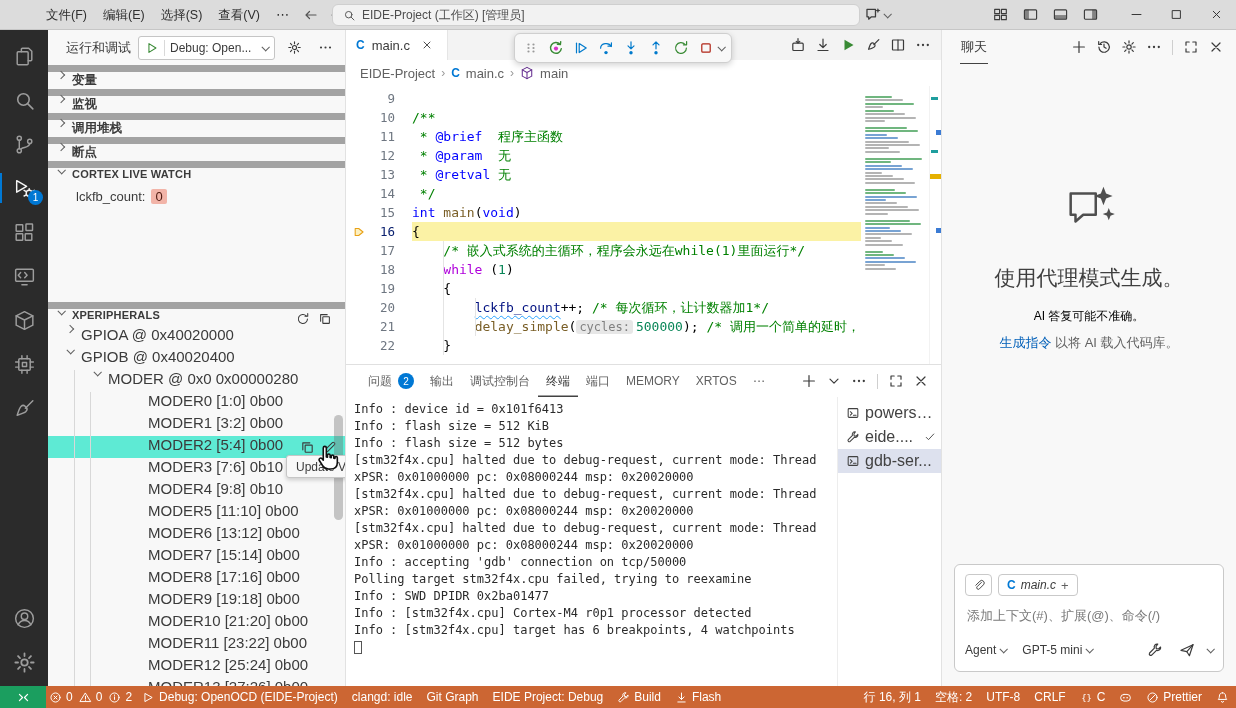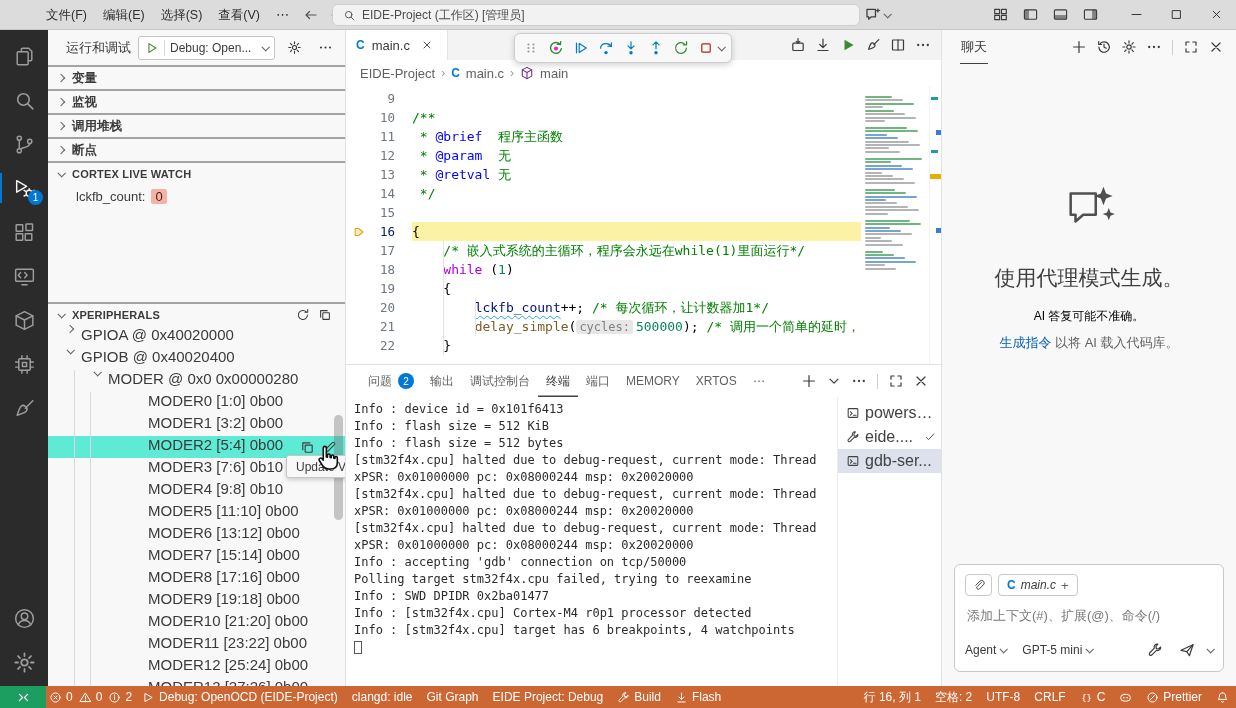--- a/index.html
+++ b/index.html
@@ -49,21 +49,21 @@
   .act-spacer{flex:1}
 
   
   .sidebar{width:298px;background:#f8f8f8;border-right:1px solid #e2e2e2;display:flex;flex-direction:column;position:relative;flex:none;overflow:hidden}
   .side-toolbar{height:35px;display:flex;align-items:center;gap:7px;padding:0 8px 0 18px;flex:none}
   .side-title{color:#3b3b3b;font-size:13px;white-space:nowrap}
   .debug-select{height:24px;background:#fff;border:1px solid #c5c5c5;border-radius:3px;display:flex;align-items:center;flex:1;min-width:0;padding:0 6px;gap:5px}
   .debug-select .icon{width:14px;height:14px;flex:none}
   .ds-sep{width:1px;height:16px;background:#d9d9d9;flex:none}
   .ds-label{flex:1;font-size:12px;color:#3b3b3b;overflow:hidden;white-space:nowrap;text-overflow:ellipsis;text-align:left}
-  .side-sec{height:24px;display:flex;align-items:center;gap:8px;padding:0 10px;border-top:2px solid #a3a3a3;
+  .side-sec{height:24px;display:flex;gap:8px;padding:0 10px;border-top:7px solid #a3a3a3;
     font-weight:700;font-size:12.5px;color:#3b3b3b;flex:none}
   .sec-sm{font-size:11px;letter-spacing:.2px}
   .sec-actions{margin-left:auto;display:flex;gap:2px}
   .sec-actions .ibtn{width:20px;height:20px}.sec-actions .ibtn .icon{width:14px;height:14px}
   .watch-item{height:22px;padding-left:28px;display:flex;align-items:center;font-size:13px;color:#3b3b3b;flex:none}
   .watch-val{margin-left:6px;background:#f2b4a8;padding:0 4px;border-radius:2px;color:#4e1a10}
   .side-filler{height:95px;flex:none}
   .tree{position:relative;flex:none}
   .trow{height:22px;display:flex;gap:8px;font-size:15px;color:#3b3b3b;position:relative;white-space:nowrap}
   .trow.hov{background:#5eead4}
@@ -705,21 +705,21 @@
       <div class="codewrap">
         <div class="code-main" id="code-main">
           <div class="iguide" style="left:97px;top:155px;height:114px"></div>
           <div class="iguide" style="left:129px;top:212px;height:38px"></div>
         <div class="cline"><span class="lnum">9</span><span class="ltext"></span></div>
             <div class="cline"><span class="lnum">10</span><span class="ltext"><span class="tok-c">/**</span></span></div>
             <div class="cline"><span class="lnum">11</span><span class="ltext"><span class="tok-c"> * </span><span class="tok-k">@brief</span><span class="tok-c">  程序主函数</span></span></div>
             <div class="cline"><span class="lnum">12</span><span class="ltext"><span class="tok-c"> * </span><span class="tok-k">@param</span><span class="tok-c">  无</span></span></div>
             <div class="cline"><span class="lnum">13</span><span class="ltext"><span class="tok-c"> * </span><span class="tok-k">@retval</span><span class="tok-c"> 无</span></span></div>
             <div class="cline"><span class="lnum">14</span><span class="ltext"><span class="tok-c"> */</span></span></div>
-            <div class="cline"><span class="lnum">15</span></div>
+            <div class="cline"><span class="lnum">15</span><span class="ltext"><span class="tok-k">int</span><span class="tok-p"> </span><span class="tok-f">main</span><span class="tok-p">(</span><span class="tok-k">void</span><span class="tok-p">)</span></span></div>
             <div class="cline cur"><span class="lnum">16<span class="curarrow"><svg viewBox="0 0 16 16" width="100%" height="100%">
                     <path d="M2.5 4h4L11.5 8l-5 4h-4z" fill="#fdf0c0" stroke="#e8a116" stroke-width="1.2" stroke-linejoin="round"></path>
                   </svg></span></span><span class="ltext"><span class="tok-p">{</span></span></div>
             <div class="cline"><span class="lnum">17</span><span class="ltext"><span class="tok-p">    </span><span class="tok-c">/* 嵌入式系统的主循环，程序会永远在while(1)里面运行*/</span></span></div>
             <div class="cline"><span class="lnum">18</span><span class="ltext"><span class="tok-p">    </span><span class="tok-w">while</span><span class="tok-p"> (</span><span class="tok-num">1</span><span class="tok-p">)</span></span></div>
             <div class="cline"><span class="lnum">19</span><span class="ltext"><span class="tok-p">    {</span></span></div>
             <div class="cline"><span class="lnum">20</span><span class="ltext"><span class="tok-p">        </span><span class="tok-sq">lckfb_count</span><span class="tok-p">++; </span><span class="tok-c">/* 每次循环，让计数器加1*/</span></span></div>
             <div class="cline"><span class="lnum">21</span><span class="ltext"><span class="tok-p">        </span><span class="tok-f">delay_simple</span><span class="tok-p">(</span><span class="tok-h">cycles:</span><span class="tok-num">500000</span><span class="tok-p">); </span><span class="tok-c">/* 调用一个简单的延时，</span></span></div>
             <div class="cline"><span class="lnum">22</span><span class="ltext"><span class="tok-p">    }</span></span></div>
           </div>

